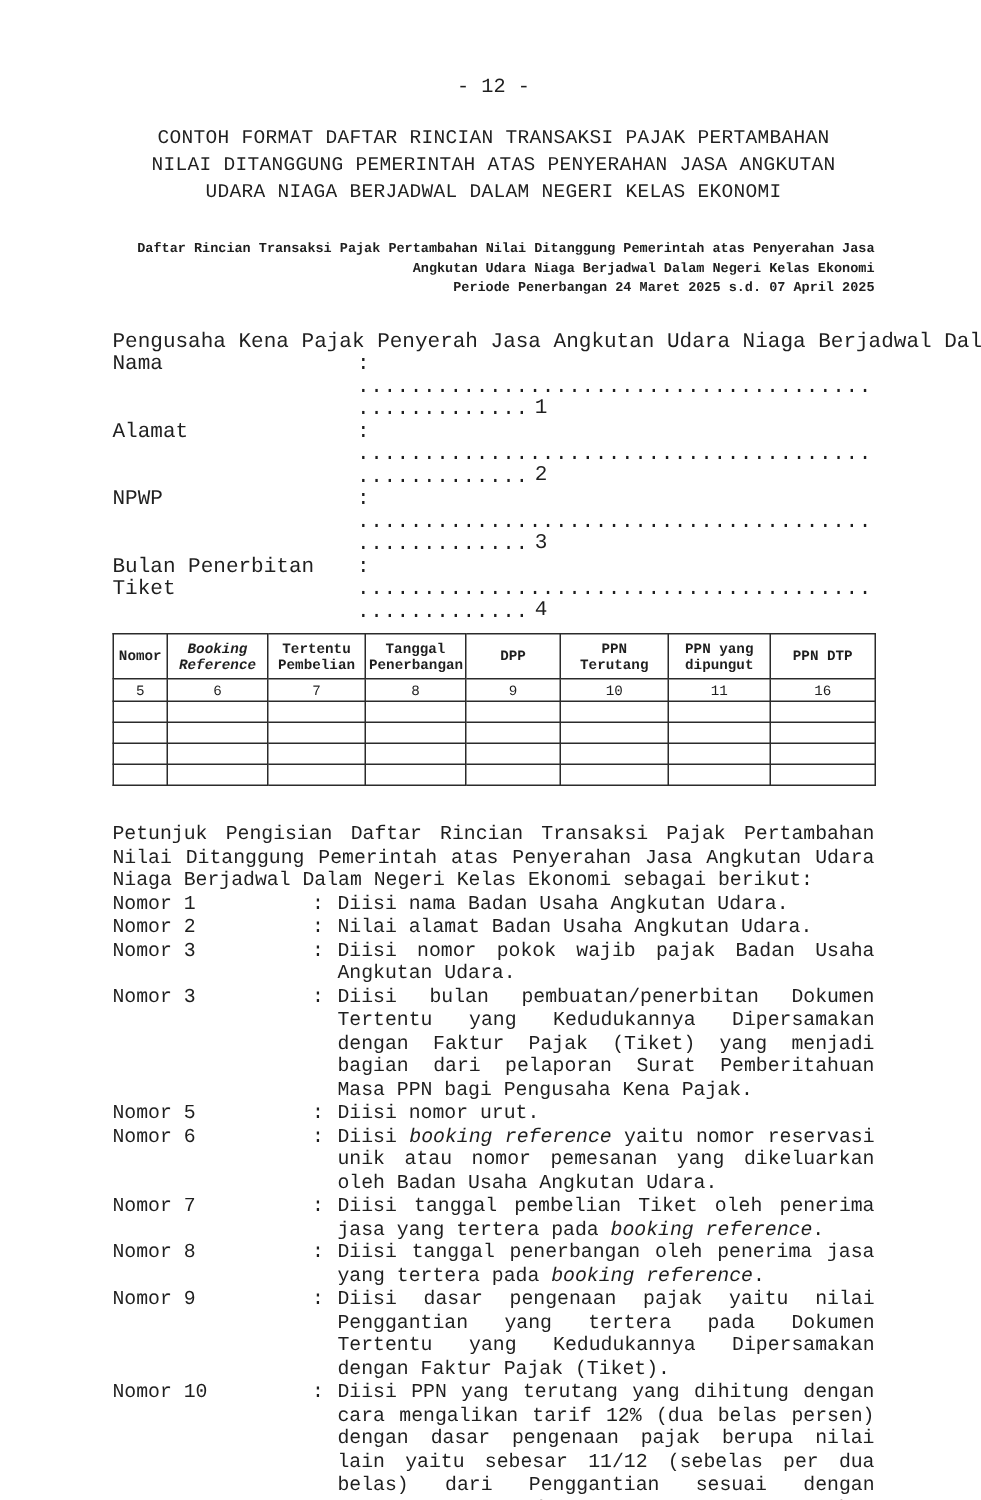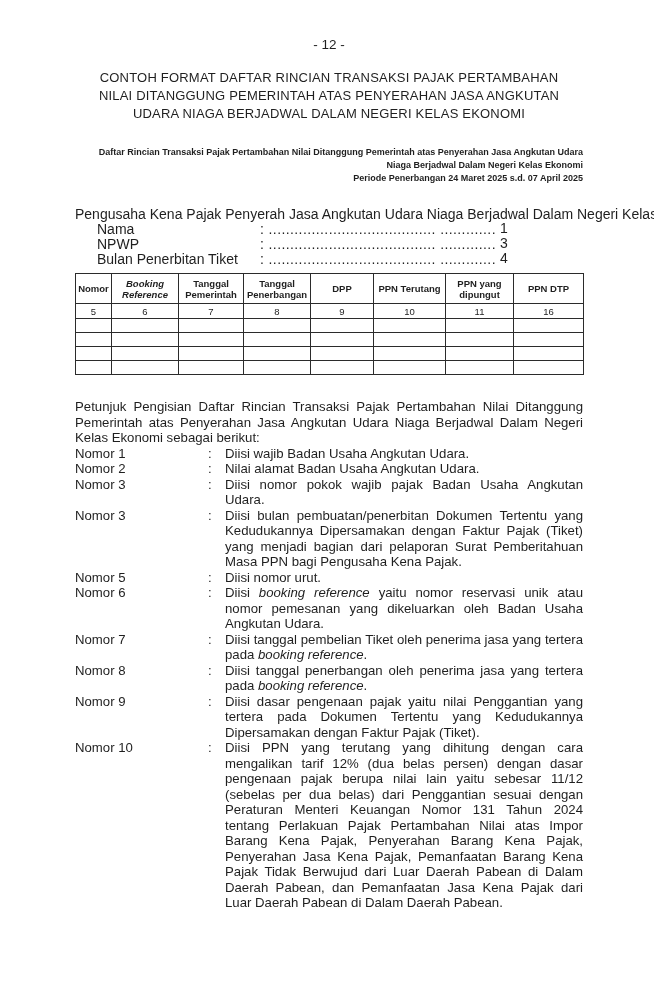--- a/index.html
+++ b/index.html
@@ -1,35 +1,35 @@
 <!DOCTYPE html>
 <html><head>
 <meta charset="utf-8">
 <style>
   html,body { margin:0; padding:0; background:#ffffff; }
   .page {
     position:relative;
     width:654px; height:1000px;
     background:#ffffff;
     color:#1f1f1f;
-    font-family:Liberation Sans, sans-serif;
+    font-family:Liberation Mono, monospace;
     box-sizing:border-box;
-    padding:37px 71px 0 75px;
+    padding:51px 71px 0 75px;
     overflow:hidden;
   }
   .page-number { text-align:center; font-size:13.5px; line-height:15px; margin-bottom:17px; }
   .doc-title {
     text-align:center; font-size:13px; line-height:18px;
     font-weight:normal; letter-spacing:0.2px; margin:14px 0 23px 0;
   }
   .subtitle { font-weight:bold; font-size:9px; line-height:13px; margin-bottom:22px; width:508px;text-align:right; }
   .form-section { font-size:14px; line-height:15px; width:508px; }
   .form-heading { white-space:nowrap; }
   .form-row { display:flex; }
-  .form-label { width:163px; flex:none;margin-left:22px; }
+  .form-label { width:163px; flex:none; }
   .form-value { letter-spacing:0.4px; }
   .form-ref { margin-left:4px; position:relative; top:-1px; }
   table.rincian {
     border-collapse:collapse; table-layout:fixed; width:508px; margin-top:6px;
   }
   table.rincian th, table.rincian td {
     border:1px solid #2b2b2b; text-align:center; vertical-align:middle; padding:0 2px;
     overflow:hidden;
   }
   table.rincian th { font-size:9.5px; line-height:11px; font-weight:bold; height:29px; }
@@ -61,20 +61,24 @@
   </div>
 
   <div class="form-section">
     <div class="form-heading">Pengusaha Kena Pajak Penyerah Jasa Angkutan Udara Niaga Berjadwal Dalam Negeri Kelas Ekonomi</div>
     <div id="taxpayer-fields">
         <div class="form-row">
           <span class="form-label">Nama</span>
           <span class="form-value">: ....................................... .............<span class="form-ref">1</span></span>
         </div>
         <div class="form-row">
+          <span class="form-label">Alamat</span>
+          <span class="form-value">: ....................................... .............<span class="form-ref">2</span></span>
+        </div>
+        <div class="form-row">
           <span class="form-label">NPWP</span>
           <span class="form-value">: ....................................... .............<span class="form-ref">3</span></span>
         </div>
         <div class="form-row">
           <span class="form-label">Bulan Penerbitan Tiket</span>
           <span class="form-value">: ....................................... .............<span class="form-ref">4</span></span>
         </div>
       </div>
   </div>
 
@@ -86,21 +90,21 @@
         <col class="c3">
       <col class="c4">
         <col class="c5">
         <col class="c6">
         <col class="c7">
     </colgroup>
     <thead id="table-head">
         <tr>
           <th>Nomor</th>
           <th class="italic">Booking Reference</th>
-          <th>Tanggal Pemerintah</th>
+          <th>Tertentu Pembelian</th>
           <th>Tanggal Penerbangan</th>
           <th>DPP</th>
           <th>PPN Terutang</th>
           <th>PPN yang dipungut</th>
           <th>PPN DTP</th>
         </tr>
       </thead>
     <tbody id="table-body">
         <tr>
           <td class="num-cell">5</td>
@@ -154,21 +158,21 @@
         </tr>
       </tbody>
   </table>
 
   <div class="instructions">
     <div class="intro">Petunjuk Pengisian Daftar Rincian Transaksi Pajak Pertambahan Nilai Ditanggung Pemerintah atas Penyerahan Jasa Angkutan Udara Niaga Berjadwal Dalam Negeri Kelas Ekonomi sebagai berikut:</div>
     <div id="instructions-list">
         <div class="inst-row">
           <span class="inst-label">Nomor 1</span>
           <span class="inst-colon">:</span>
-          <span class="inst-text"><span>Diisi wajib Badan Usaha Angkutan Udara.</span></span>
+          <span class="inst-text"><span>Diisi nama Badan Usaha Angkutan Udara.</span></span>
         </div>
         <div class="inst-row">
           <span class="inst-label">Nomor 2</span>
           <span class="inst-colon">:</span>
           <span class="inst-text"><span>Nilai alamat Badan Usaha Angkutan Udara.</span></span>
         </div>
         <div class="inst-row">
           <span class="inst-label">Nomor 3</span>
           <span class="inst-colon">:</span>
           <span class="inst-text"><span>Diisi nomor pokok wajib pajak Badan Usaha Angkutan Udara.</span></span>

